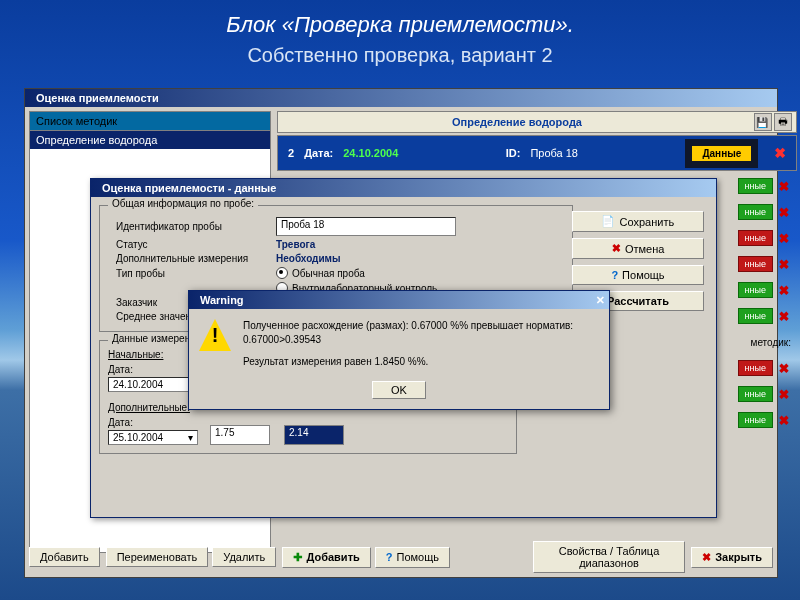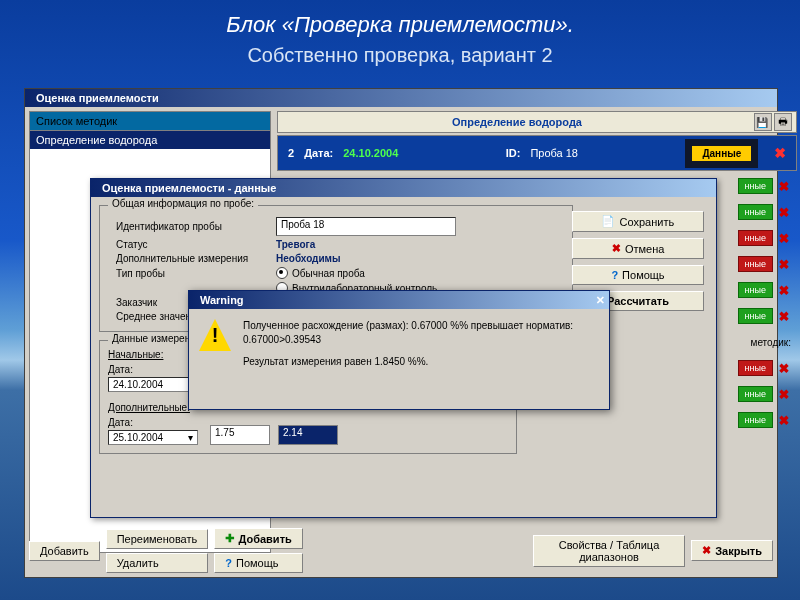--- a/index.html
+++ b/index.html
@@ -20,36 +20,36 @@
 .blue-strip .val{color:#4dff4d;font-weight:bold}
 .data-btn{background:#ffcc00;border:7px solid #0f172a;padding:2px 10px;font-weight:bold;font-size:10px;color:#000}
 .close-x{color:#ff3030;font-weight:bold;font-size:14px;margin-left:6px}
 .row-strip{display:flex;justify-content:flex-end;align-items:center;height:22px;margin-top:4px;gap:4px;padding-right:6px}
 .green-pill{background:#1ea01e;color:#fff;font-size:9px;padding:2px 6px;border:1px solid #0a6a0a}
 .red-pill{background:#c01818;color:#fff;font-size:9px;padding:2px 6px;border:1px solid #7a0a0a}
 .row-x{color:#c00;font-weight:bold;font-size:13px;width:14px;text-align:center}
 .btn{background:#ece9d8;border:1px solid #808080;border-top-color:#fff;border-left-color:#fff;padding:3px 10px;display:inline-flex;align-items:center;gap:4px;font-size:11px;cursor:default}
 .bottom-bar{position:absolute;left:4px;bottom:4px;right:4px;display:flex;align-items:center;gap:6px}
 .bottom-bar .spacer{flex:1}
-.small-col{display:flex;flex-direction:column;gap:4px}
+.small-col{display:flex;flex-direction:row;gap:4px}
 .sub-win{position:absolute;left:90px;top:178px;width:625px;height:338px;background:#d4d0c8;border:1px solid #0a246a;box-shadow:2px 2px 6px rgba(0,0,0,.4)}
 .groupbox{border:1px solid #808080;margin:8px;padding:8px 16px 6px;position:relative}
 .group-legend{position:absolute;top:-8px;left:8px;background:#d4d0c8;padding:0 4px;font-size:10px}
 .form-row{display:flex;align-items:center;margin:3px 0;font-size:10px}
 .form-lbl{width:160px}
 .form-val{font-weight:bold;color:#0a246a}
 .form-input{background:#fff;border:1px inset #808080;padding:1px 4px;height:15px}
 .radio{width:10px;height:10px;border:1px solid #404040;border-radius:50%;background:#fff;display:inline-block;margin-right:4px;position:relative}
 .radio.sel::after{content:"";position:absolute;left:2px;top:2px;width:4px;height:4px;border-radius:50%;background:#000}
 .side-btns{position:absolute;right:12px;top:32px;display:flex;flex-direction:column;gap:6px}
 .side-btns .btn{width:110px;justify-content:center}
 .meas-box{border:1px solid #808080;margin:4px 8px;padding:8px;position:relative}
 .date-field{display:flex;flex-direction:column;gap:2px;font-size:10px}
 .date-input{background:#fff;border:1px inset #808080;padding:1px 4px;width:80px;display:flex;justify-content:space-between}
-.val-cells{display:flex;gap:8px}
+.val-cells{display:flex;gap:14px}
 .val-cell{background:#fff;border:1px solid #808080;width:50px;height:16px;padding:1px 4px;font-size:10px}
 .val-cell.sel{background:#0a246a;color:#fff}
 .warn-win{position:absolute;left:188px;top:290px;width:420px;height:118px;background:#d4d0c8;border:1px solid #0a246a;box-shadow:2px 2px 8px rgba(0,0,0,.5)}
 .warn-body{display:flex;padding:10px;gap:12px;align-items:flex-start}
 .warn-icon{width:32px;height:32px;background:#ffd800;clip-path:polygon(50% 0,100% 100%,0 100%);display:flex;align-items:center;justify-content:center;color:#000;font-weight:bold;font-size:20px}
 .warn-text{font-size:10px;line-height:1.4}
 .warn-ok{text-align:center;margin-top:2px}
 .warn-ok .btn{padding:2px 18px}
 .green-plus{color:#0a8a0a;font-weight:bold}
 .red-x{color:#c00;font-weight:bold}
@@ -246,13 +246,14 @@
       <span>✕</span>
     </div>
   <div class="warn-body">
     <div class="warn-icon">!</div>
     <div class="warn-text">
       <div>Полученное расхождение (размах): 0.67000 %% превышает норматив:</div>
       <div>0.67000&gt;0.39543</div>
       <div style="margin-top:8px">Результат измерения равен 1.8450 %%.</div>
     </div>
   </div>
+  <div class="warn-ok"><span class="btn">OK</span></div>
 </div>
 
 </body></html>

